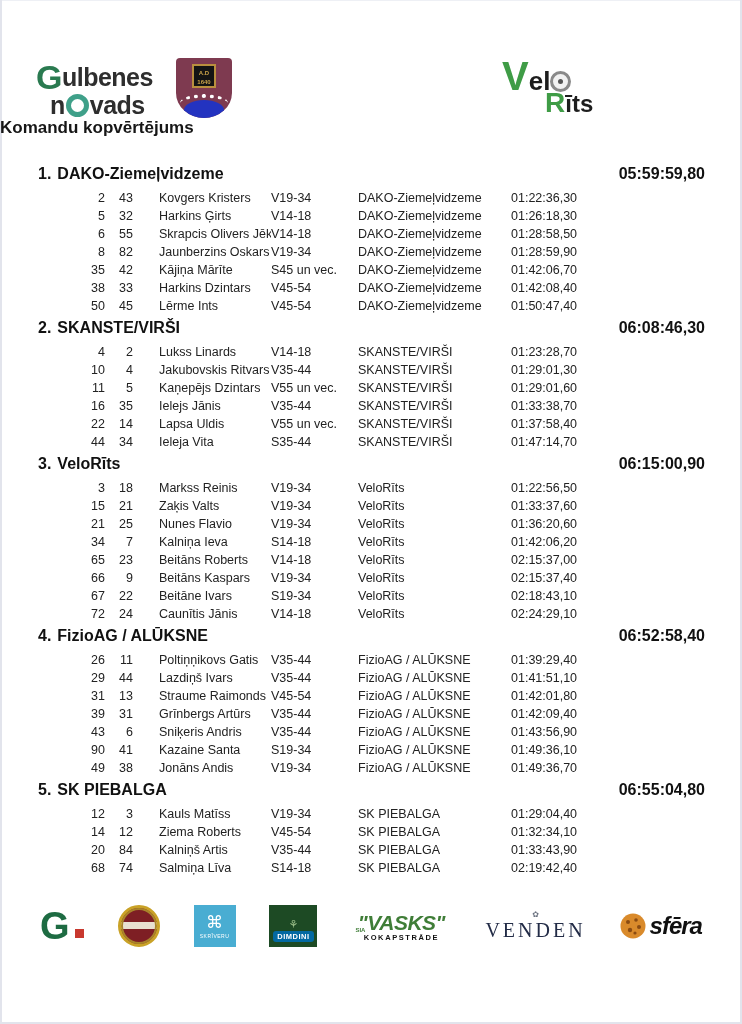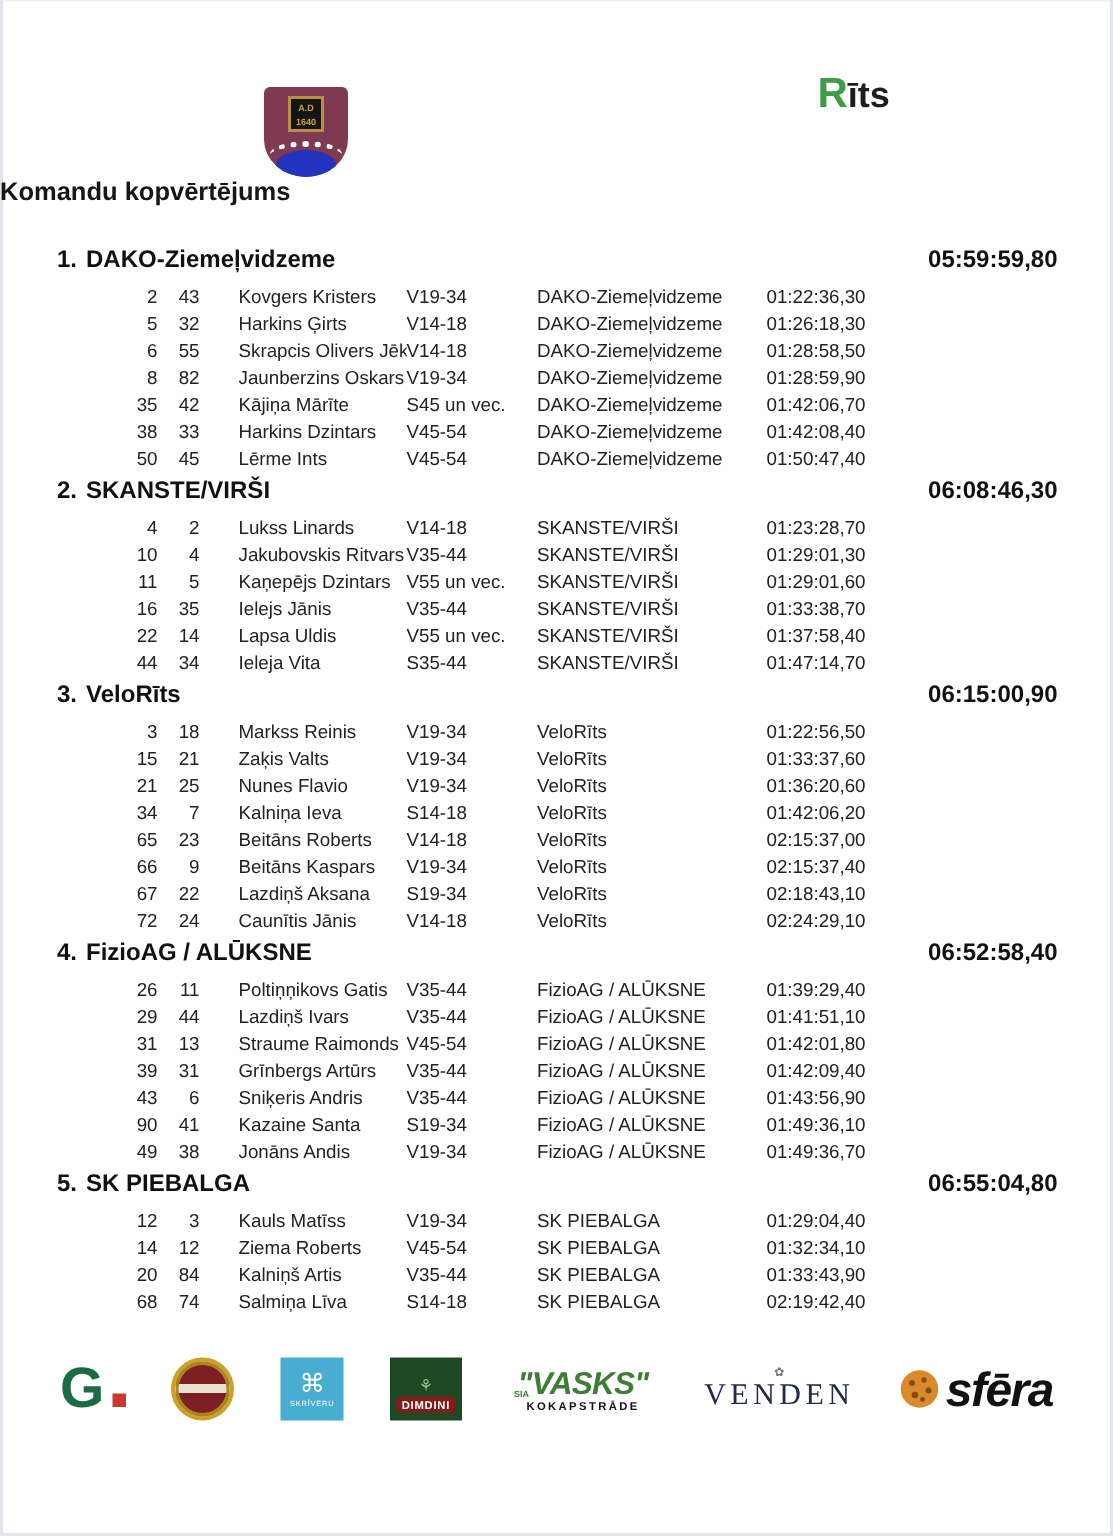--- a/index.html
+++ b/index.html
@@ -59,47 +59,52 @@
   .sp-emblem{width:42px;height:42px;border-radius:50%;border:3px solid #c9a227;box-sizing:border-box;
              background:linear-gradient(180deg,#7e1f24 40%,#e8e0d0 40%,#e8e0d0 58%,#7e1f24 58%);
              box-shadow:inset 0 0 0 2px #a8842a;}
   .sp-skriveru{width:42px;height:42px;background:#49add2;color:#fff;display:flex;flex-direction:column;
                align-items:center;justify-content:center;}
   .sp-skriveru .knot{font-size:17px;line-height:1;}
   .sp-skriveru .lbl{font-size:5px;letter-spacing:0.5px;margin-top:2px;}
   .sp-dimdini{width:48px;height:42px;background:#1d4a24;display:flex;flex-direction:column;
               align-items:center;justify-content:flex-end;padding-bottom:5px;box-sizing:border-box;}
   .sp-dimdini .fig{color:#9dc08b;font-size:11px;line-height:1;margin-bottom:1px;}
-  .sp-dimdini .pill{background:#7f1d1d;color:#fff;font-size:7.5px;font-weight:bold;
+  .sp-dimdini .pill{background:#0369a1;color:#fff;font-size:7.5px;font-weight:bold;
                     padding:1px 4px;border-radius:3px;letter-spacing:0.5px;}
   .sp-vasks{position:relative;width:100px;text-align:center;}
   .sp-vasks .sia{position:absolute;left:4px;top:16px;font-size:6px;color:#3f7d37;font-weight:bold;}
   .sp-vasks .name{font-size:21px;font-weight:bold;color:#3f7d37;letter-spacing:-0.5px;font-style:italic;}
   .sp-vasks .sub{font-size:7.5px;font-weight:bold;color:#111;letter-spacing:1.6px;margin-top:-2px;}
   .sp-gjensidige{gap:7px;}
   .sp-gjensidige .word{font-size:19px;color:#1d5ba5;font-weight:bold;letter-spacing:-0.3px;}
   .sp-venden{flex-direction:column;color:#232c47;}
   .sp-venden .orn{font-size:8px;color:#6b7280;line-height:1;}
   .sp-venden .word{font-family:"Liberation Serif",serif;font-size:20px;letter-spacing:3px;}
   .sp-sfera{gap:4px;}
-  .sp-sfera .word{font-size:32px;font-weight:bold;font-style:italic;color:#101010;letter-spacing:-1px;}
+  .sp-sfera .word{font-size:24px;font-weight:bold;font-style:italic;color:#101010;letter-spacing:-1px;}
 </style>
 </head>
 <body>
 
 <div class="header">
+  <div class="gn-logo">
+    <div class="gn-line1"><span class="gn-g">G</span><span>ulbenes</span></div>
+    <span class="gn-line2"><span>n</span><span class="gn-ring"></span><span>vads</span></span>
+  </div>
   <div class="coat">
     <div class="coat-book">
       <div>A.D</div>
       <div>1640</div>
     </div>
     <div class="coat-dots"></div>
     <div class="coat-mound"></div>
   </div>
   <div class="vr-logo">
+    <div><span class="vr-v">V</span><span class="vr-el">el</span><span class="vr-wheel"></span></div>
     <div class="vr-line2"><span class="vr-r">R</span><span>īts</span></div>
   </div>
 </div>
 
 <div class="title">Komandu kopvērtējums</div>
 
 <div class="teams">
     <section class="team-section">
       <div class="team-header">
         <span class="t-rank">1.</span>
@@ -273,21 +278,21 @@
           <span class="c-place">66</span>
           <span class="c-bib">9</span>
           <span class="c-name">Beitāns Kaspars</span>
           <span class="c-cat">V19-34</span>
           <span class="c-team">VeloRīts</span>
           <span class="c-time">02:15:37,40</span>
         </div>
         <div class="member-row">
           <span class="c-place">67</span>
           <span class="c-bib">22</span>
-          <span class="c-name">Lazdiņš Aksana</span>
+          <span class="c-name">Beitāne Ivars</span>
           <span class="c-cat">S19-34</span>
           <span class="c-team">VeloRīts</span>
           <span class="c-time">02:18:43,10</span>
         </div>
         <div class="member-row">
           <span class="c-place">72</span>
           <span class="c-bib">24</span>
           <span class="c-name">Caunītis Jānis</span>
           <span class="c-cat">V14-18</span>
           <span class="c-team">VeloRīts</span>

